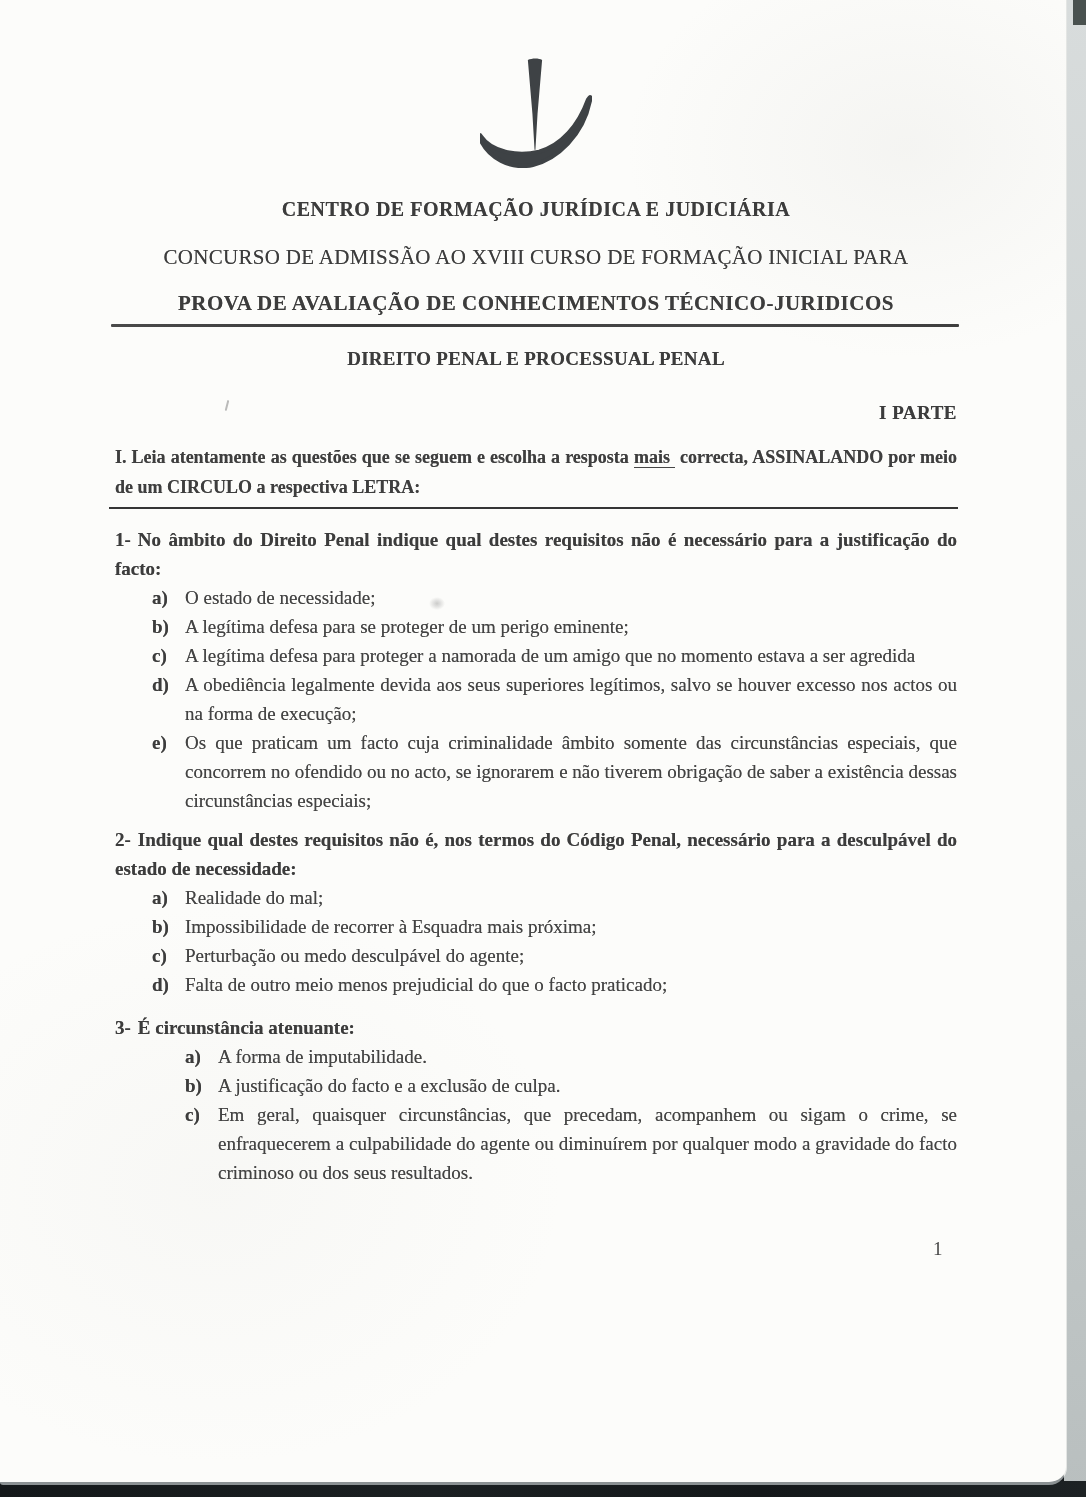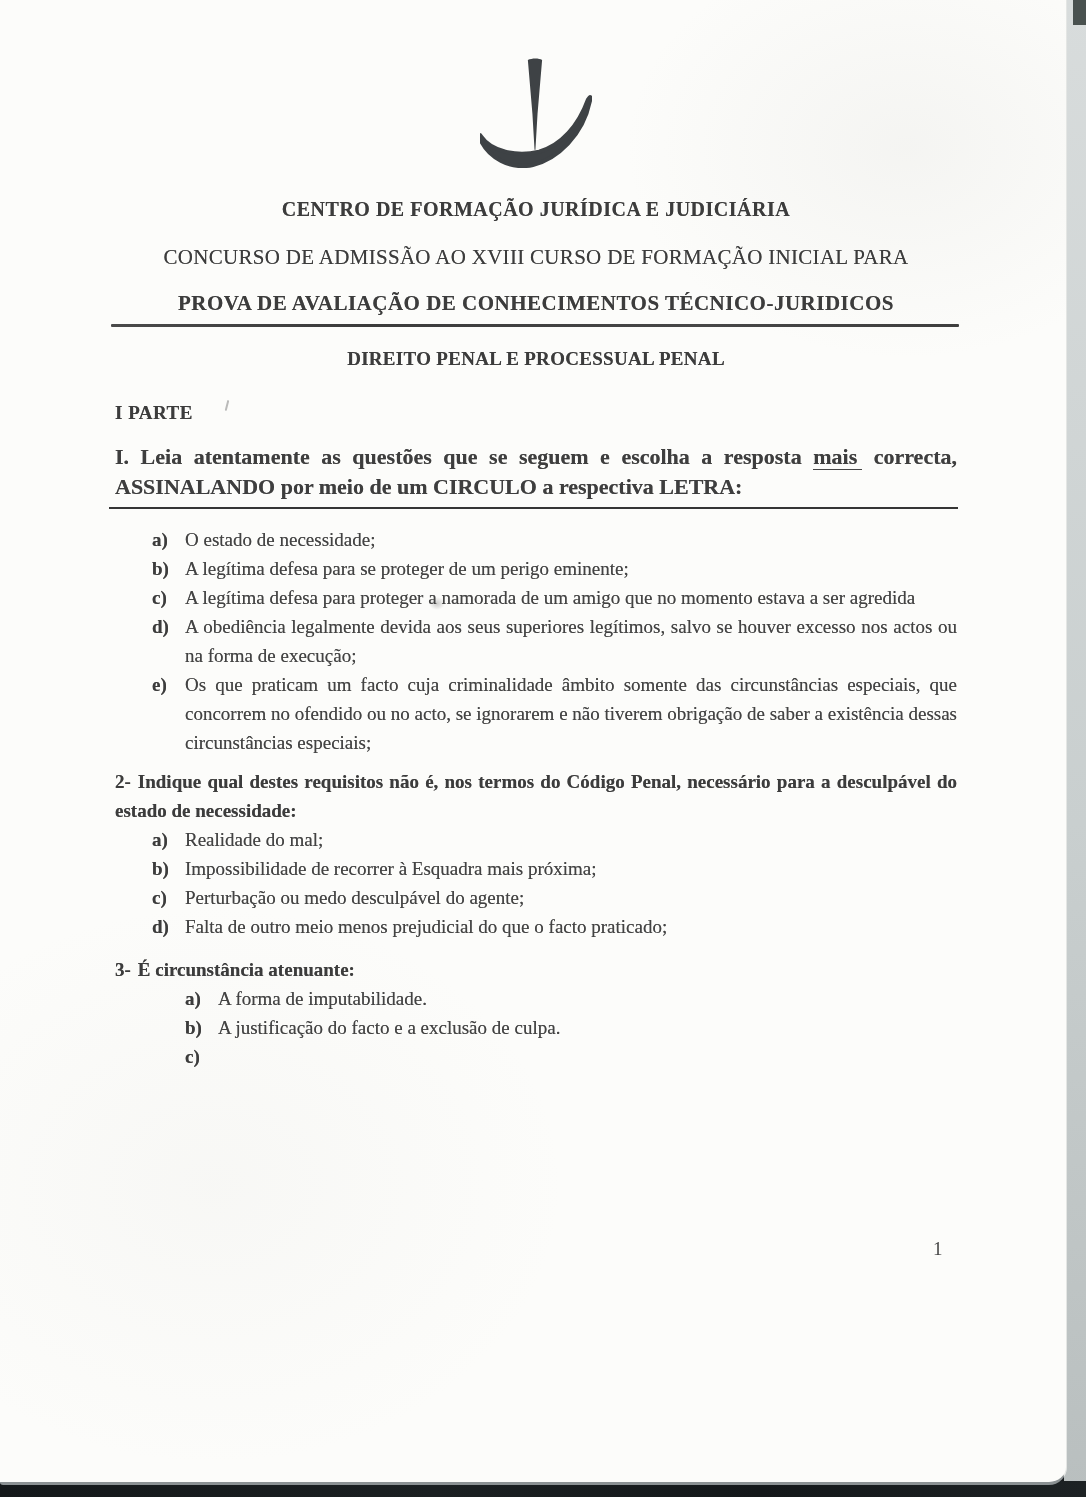--- a/index.html
+++ b/index.html
@@ -42,23 +42,23 @@
   .h-org{margin:22px 0 0 0;text-align:center;font-size:20px;font-weight:700;
          letter-spacing:.5px;line-height:26px;color:#3c3c3c;}
   .h-contest{margin:20px 0 0 0;text-align:center;font-size:21px;font-weight:400;
          letter-spacing:.3px;line-height:30px;color:#3c3c3c;}
   .h-exam{margin:18px 0 8px 0;text-align:center;font-size:21px;font-weight:700;
          letter-spacing:.5px;line-height:26px;color:#3c3c3c;}
   .rule1{margin-top:6px;height:3px;background:linear-gradient(to right,#4a4a4a,#3b3b3b 30%,#474747 70%,#3e3e3e);
          margin-left:-4px;margin-right:-2px;border-radius:1px;}
   .h-subject{margin:20px 0 0 0;text-align:center;font-size:19px;font-weight:700;
          letter-spacing:.3px;line-height:24px;color:#3c3c3c;}
-  .h-part{margin:30px 0 0 0;text-align:left;font-size:19px;font-weight:700;
+  .h-part{margin:30px 0 0 0;text-align:right;font-size:19px;font-weight:700;
          letter-spacing:.5px;line-height:24px;color:#3c3c3c;}
-  .intro{margin:17px 0 0 0;font-size:22px;font-weight:700;line-height:30px;
+  .intro{margin:17px 0 0 0;font-size:18px;font-weight:700;line-height:30px;
          text-align:justify;color:#3e3e3e;}
   .intro .u{border-bottom:1.6px solid #454545;padding-right:5px;}
   .rule2{margin-top:5px;height:2px;background:#353535;margin-left:-6px;margin-right:-1px;}
   .q{margin-top:16px;}
   .q2{margin-top:10px;}
   .q3{margin-top:14px;}
   .stem{margin:0;font-size:19px;font-weight:700;line-height:29px;text-align:justify;color:#3c3c3c;}
   .stem .qnum{margin-right:7px;}
   .opt{display:flex;padding-left:37px;font-size:19px;line-height:29px;}
   .opt .lbl{width:33px;flex:0 0 33px;font-weight:700;color:#3c3c3c;}
@@ -104,20 +104,21 @@
     <div class="rule1"></div>
 
     <h3 class="h-subject">DIREITO PENAL E PROCESSUAL PENAL</h3>
 
     <h3 class="h-part">I PARTE</h3>
 
     <p class="intro"><span>I. Leia atentamente as questões que se seguem e escolha a resposta </span><span class="u">mais</span><span> correcta, ASSINALANDO por meio de um CIRCULO a respectiva LETRA:</span></p>
     <div class="rule2"></div>
 
     <div class="q">
+      <p class="stem"><span class="qnum">1-</span><span>No âmbito do Direito Penal indique qual destes requisitos não é necessário para a justificação do facto:</span></p>
       <div class="opt">
         <span class="lbl">a)</span>
         <div class="txt">O estado de necessidade;</div>
       </div>
       <div class="opt">
         <span class="lbl">b)</span>
         <div class="txt">A legítima defesa para se proteger de um perigo eminente;</div>
       </div>
       <div class="opt">
         <span class="lbl">c)</span>
@@ -158,19 +159,20 @@
       <div class="opt">
         <span class="lbl">a)</span>
         <div class="txt">A forma de imputabilidade.</div>
       </div>
       <div class="opt">
         <span class="lbl">b)</span>
         <div class="txt">A justificação do facto e a exclusão de culpa.</div>
       </div>
       <div class="opt">
         <span class="lbl">c)</span>
+        <div class="txt">Em geral, quaisquer circunstâncias, que precedam, acompanhem ou sigam o crime, se enfraquecerem a culpabilidade do agente ou diminuírem por qualquer modo a gravidade do facto criminoso ou dos seus resultados.</div>
       </div>
     </div>
 
   </div>
 
   <div class="page-number">1</div>
 </div>
 
 </body></html>

